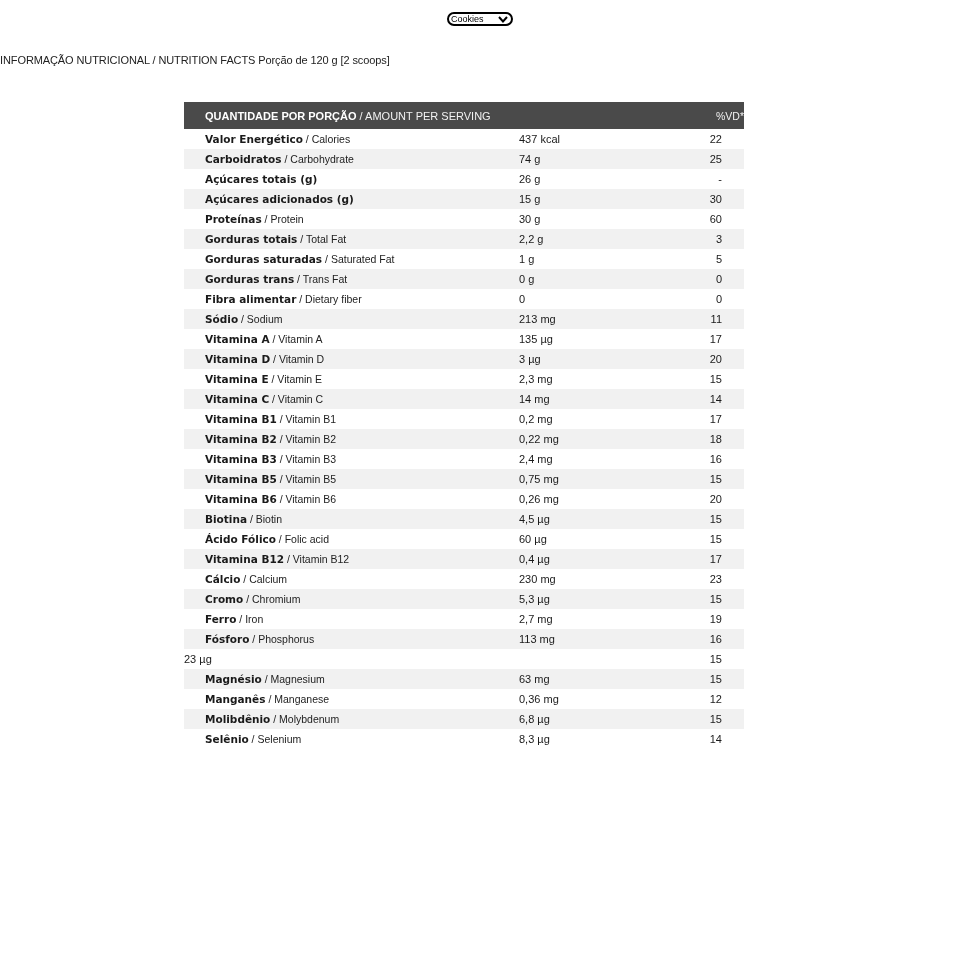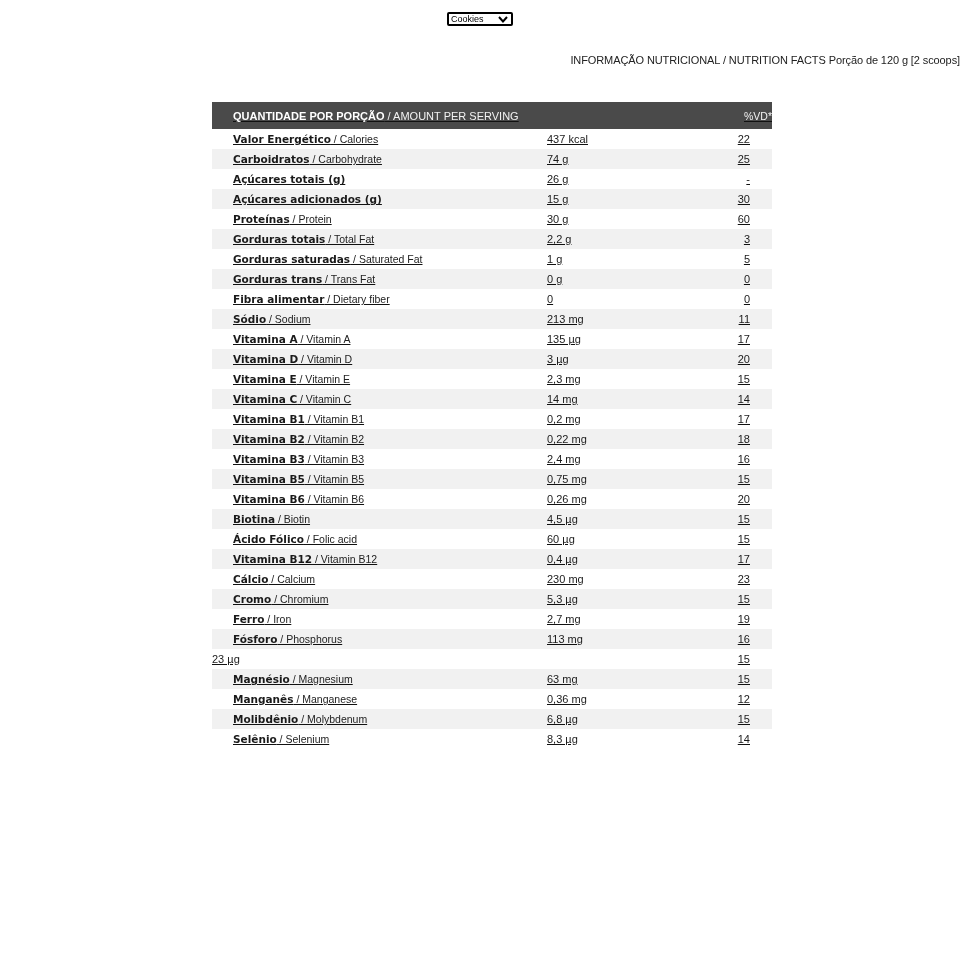--- a/index.html
+++ b/index.html
@@ -15,21 +15,21 @@
       font-family: "Liberation Sans", sans-serif;
       color: #111111;
     }
     .flavor-select {
       position: absolute;
       left: 447px;
       top: 12px;
       width: 66px;
       height: 14px;
       border: 2px solid #000;
-      border-radius: 2px;
+      border-radius: 7px;
       box-sizing: border-box;
       display: flex;
       align-items: center;
       justify-content: space-between;
       padding: 0 3px 0 2px;
       font-size: 9px;
       color: #000;
       background: #fff;
       cursor: pointer;
     }
@@ -38,31 +38,30 @@
       height: 8px;
       display: inline-flex;
       align-items: center;
       justify-content: center;
     }
     .title {
       position: absolute;
       left: 0;
       width: 960px;
       top: 54px;
-      text-align: right;
+      text-align: left;
       font-size: 11px;
       color: #222;
       letter-spacing: -0.1px;
     }
     .table {
       position: absolute;
-      left: 212px;
+      left: 184px;
       top: 102px;
       width: 560px;
-      text-decoration: underline;
     }
     .thead {
       height: 27px;
       background: #4a4a4a;
       color: #f2f2f2;
       display: flex;
       align-items: center;
       font-size: 11px;
     }
     .thead .h-label {

